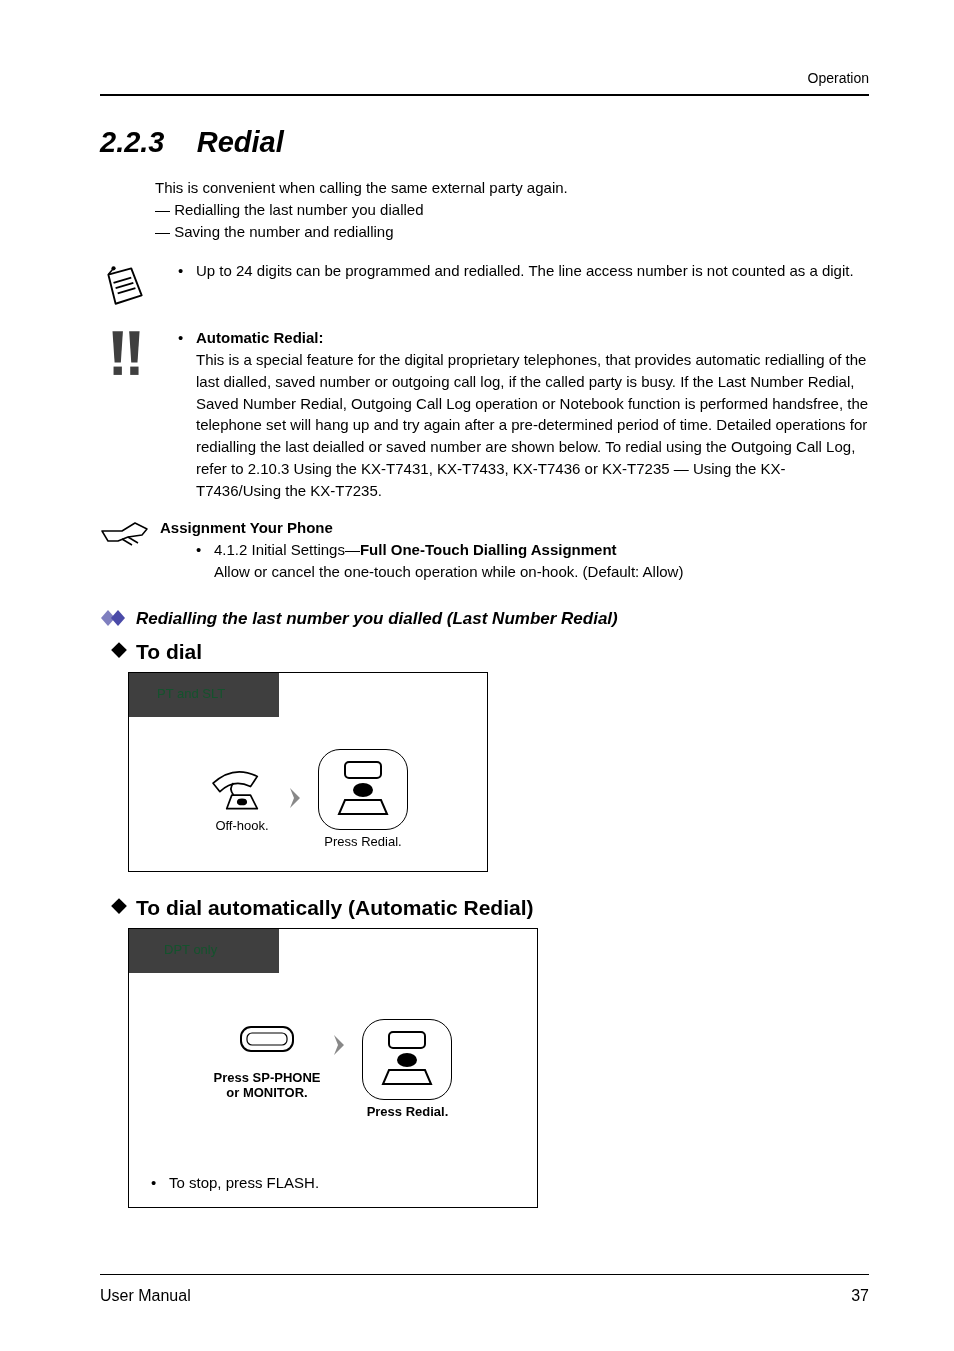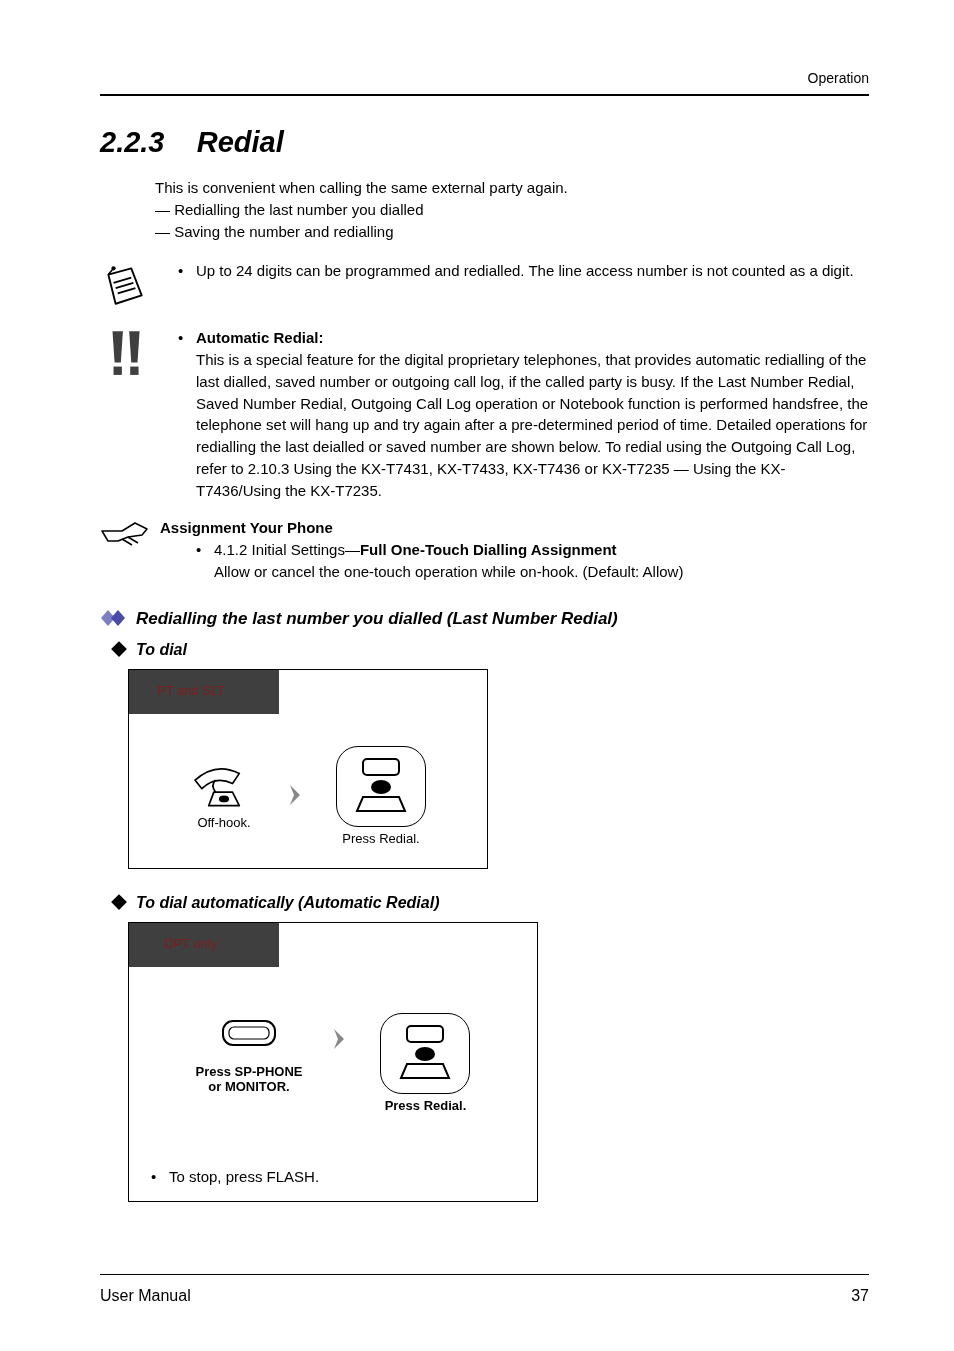--- a/index.html
+++ b/index.html
@@ -20,33 +20,33 @@
     .bullet-row{ display:flex; margin-bottom:2px; }
     .bullet-row .dot{ width:18px; flex:0 0 18px; }
     .bullet-row .txt{ flex:1; }
     .indent-ul{ margin-left:36px; }
     .indent-ul .bullet-row .dot{ width:18px; }
     .subhead-row{ display:flex; align-items:center; margin:24px 0 10px 0; }
     .subhead-row .dual-diamond{ width:30px; flex:0 0 30px; margin-right:6px; }
     .subhead-row h2{ font-size:17px; font-style:italic; font-weight:bold; }
     .step-row{ display:flex; align-items:center; margin:0 0 8px 0; }
     .step-row .single-diamond{ width:18px; flex:0 0 18px; margin-right:8px; }
-    .step-row h3{ font-size:16px; font-style:italic; font-weight:bold;text-align:center; }
+    .step-row h3{ font-size:21px; font-weight:bold;text-align:center; }
     .diagram{
       border:1px solid #000; background:#fff; margin:6px 0 24px 28px;
       position:relative;
     }
     .d1{ width:360px; height:200px; }
     .d2{ width:410px; height:280px; }
     .diagram .topbar{ position:absolute; top:0; left:0; height:44px; background:#3f3f3f; }
     .d1 .topbar{ width:150px; }
     .d2 .topbar{ width:150px; }
-    .diagram .topbar-label{ position:absolute; color:#7f1d1d; font-size:13px; line-height:1.1; }
+    .diagram .topbar-label{ position:absolute; color:#14532d; font-size:13px; line-height:1.1; }
     .diagram .body-area{ position:absolute; top:55px; left:0; right:0; bottom:0;
-      display:flex; align-items:center; justify-content:center; gap:30px; }
+      display:flex; align-items:center; justify-content:center; gap:12px; }
     .d2 .body-area{ align-items:flex-start; padding-top:35px;font-weight:bold; }
     .phone-icon svg{ width:68px; height:48px; display:block; }
     .off-label{ font-size:13px; text-align:center; margin-top:4px; }
     .arrow svg{ width:18px; height:28px; }
     .redial-bracket{
       border:1px solid #000; border-radius:22px; padding:6px 12px;
     }
     .redial-inner{ display:block; }
     .redial-inner svg{ width:64px; height:64px; }
     .press-lbl{ font-size:13px; margin-top:4px; }

